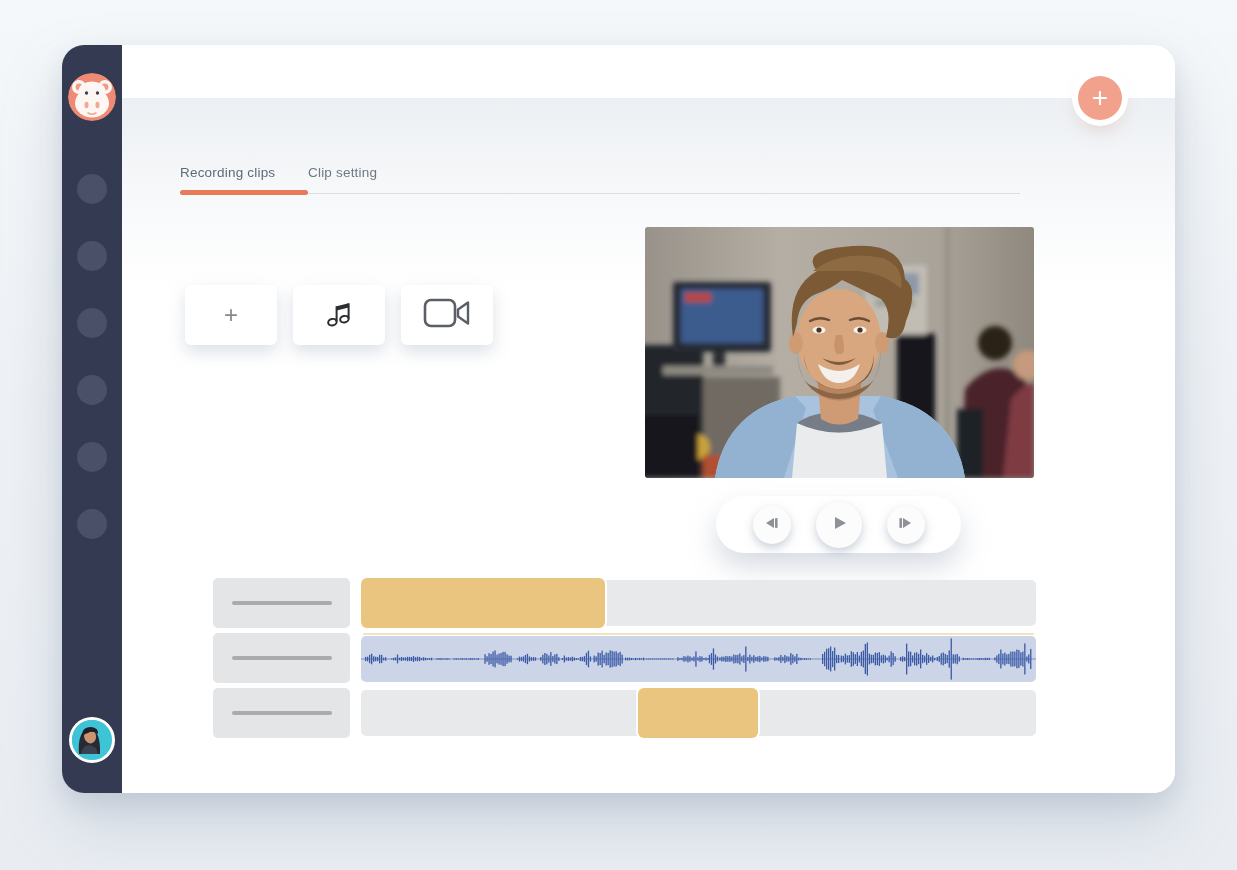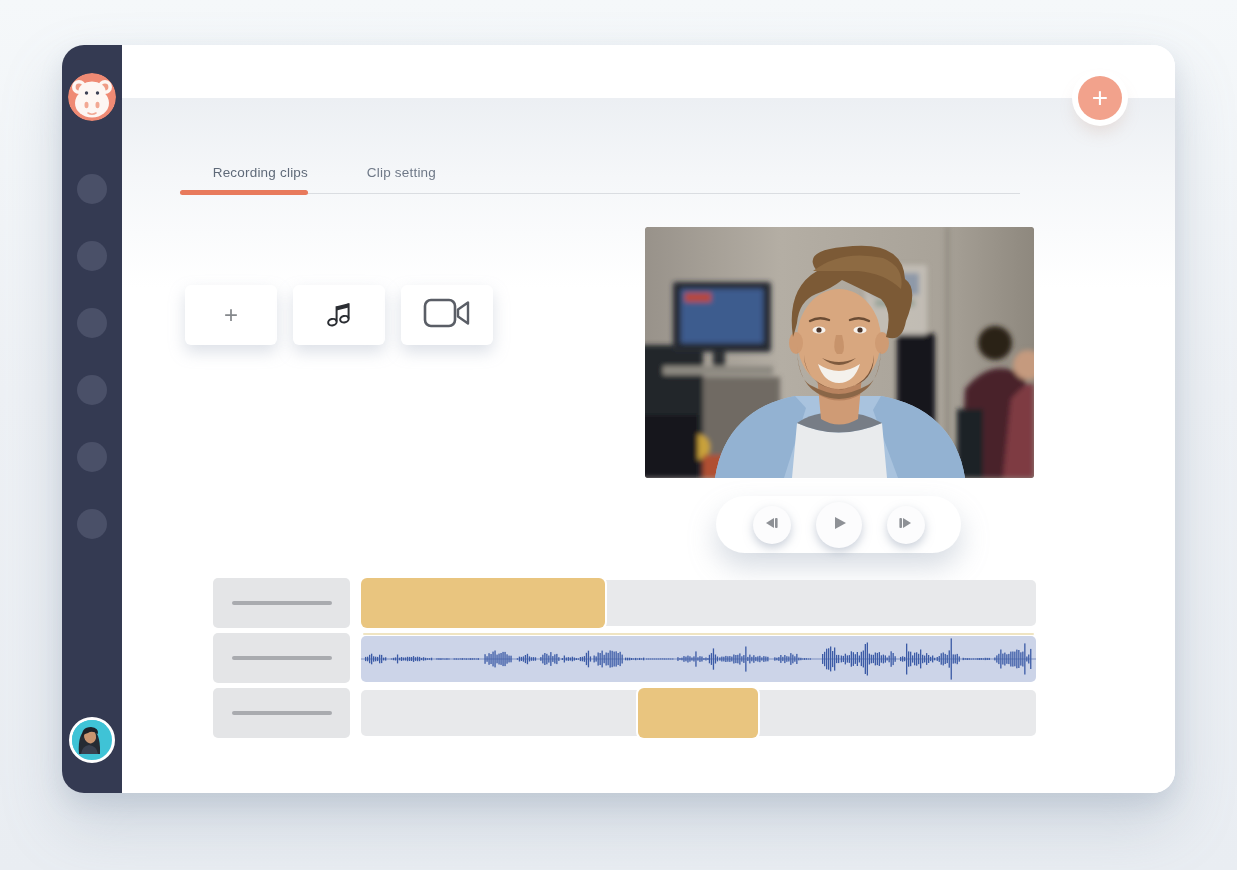--- a/index.html
+++ b/index.html
@@ -33,21 +33,21 @@
     background:linear-gradient(180deg,#eceff3 0px,#f5f7f9 80px,#ffffff 190px);
   }
   .fab{
     position:absolute;left:956px;top:31px;width:44px;height:44px;border-radius:50%;
     background:var(--fab,#f2a28c);color:#fff;font-size:28px;font-weight:300;line-height:1;
     display:flex;align-items:center;justify-content:center;cursor:pointer;
     box-shadow:0 0 0 6px #ffffff,0 10px 18px rgba(190,140,120,.28);z-index:5;
   }
   
   .tabs{position:absolute;left:58px;top:67px;display:flex;}
-  .tab{width:128px;text-align:right;font-size:13.5px;letter-spacing:.2px;color:#6e7887;cursor:pointer;}
+  .tab{width:128px;text-align:left;font-size:13.5px;letter-spacing:.2px;color:#6e7887;cursor:pointer;}
   .tab.active{color:#5f6a79;}
   .tab-divider{position:absolute;left:58px;top:95px;width:840px;height:1px;background:#dadde1;}
   .tab-underline{position:absolute;left:58px;top:92px;width:128px;height:5px;border-radius:3px;background:var(--accent,#e87a5c);}
   
   .toolbar{position:absolute;left:63px;top:187px;display:flex;gap:16px;}
   .tool-card{
     width:92px;height:60px;background:#fff;border-radius:6px;cursor:pointer;
     box-shadow:0 7px 16px rgba(155,165,185,.35);
     display:flex;align-items:center;justify-content:center;
   }

